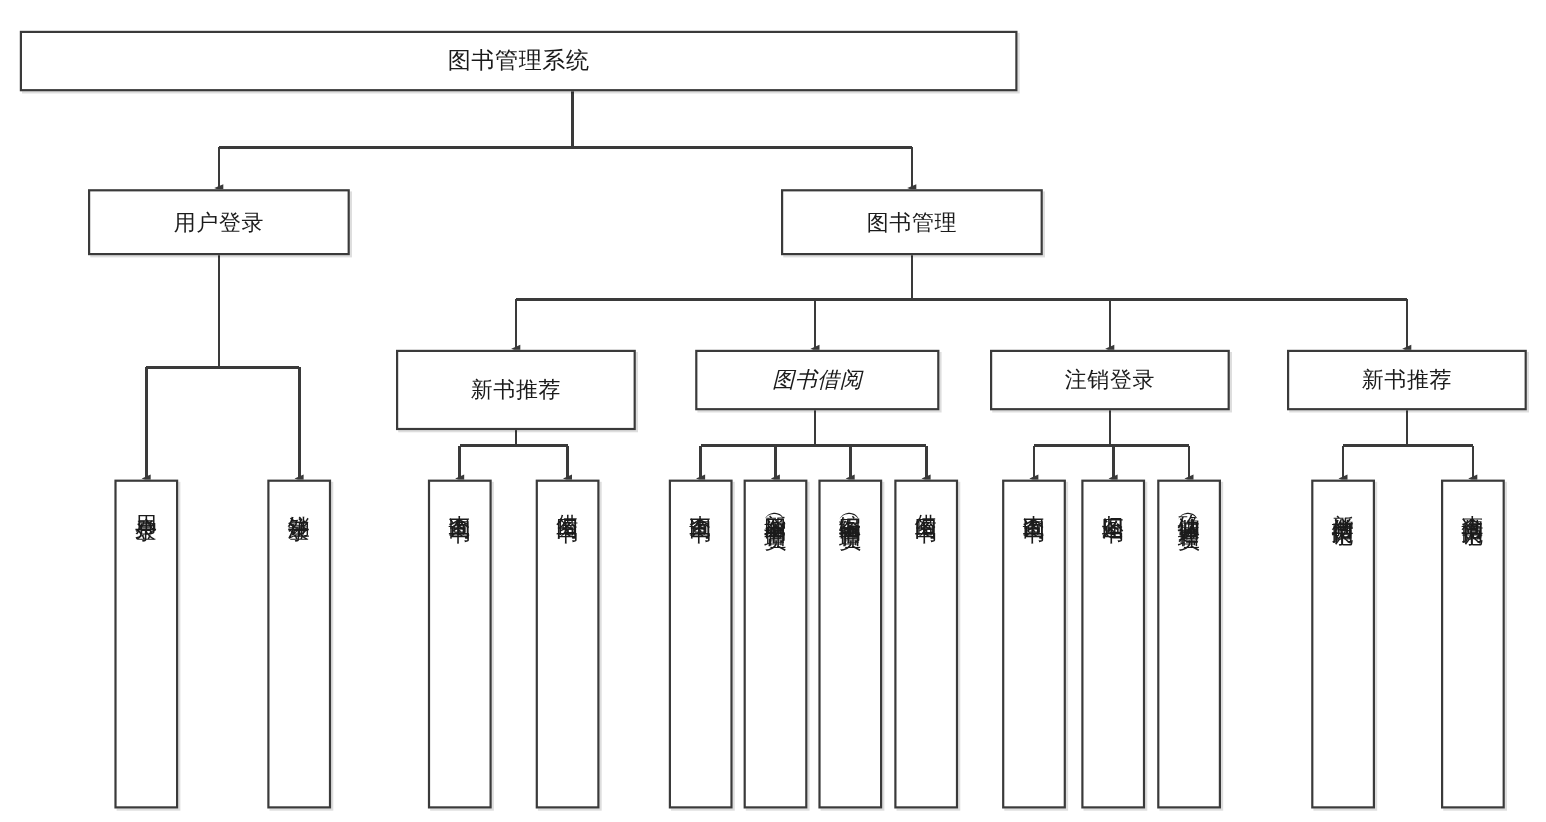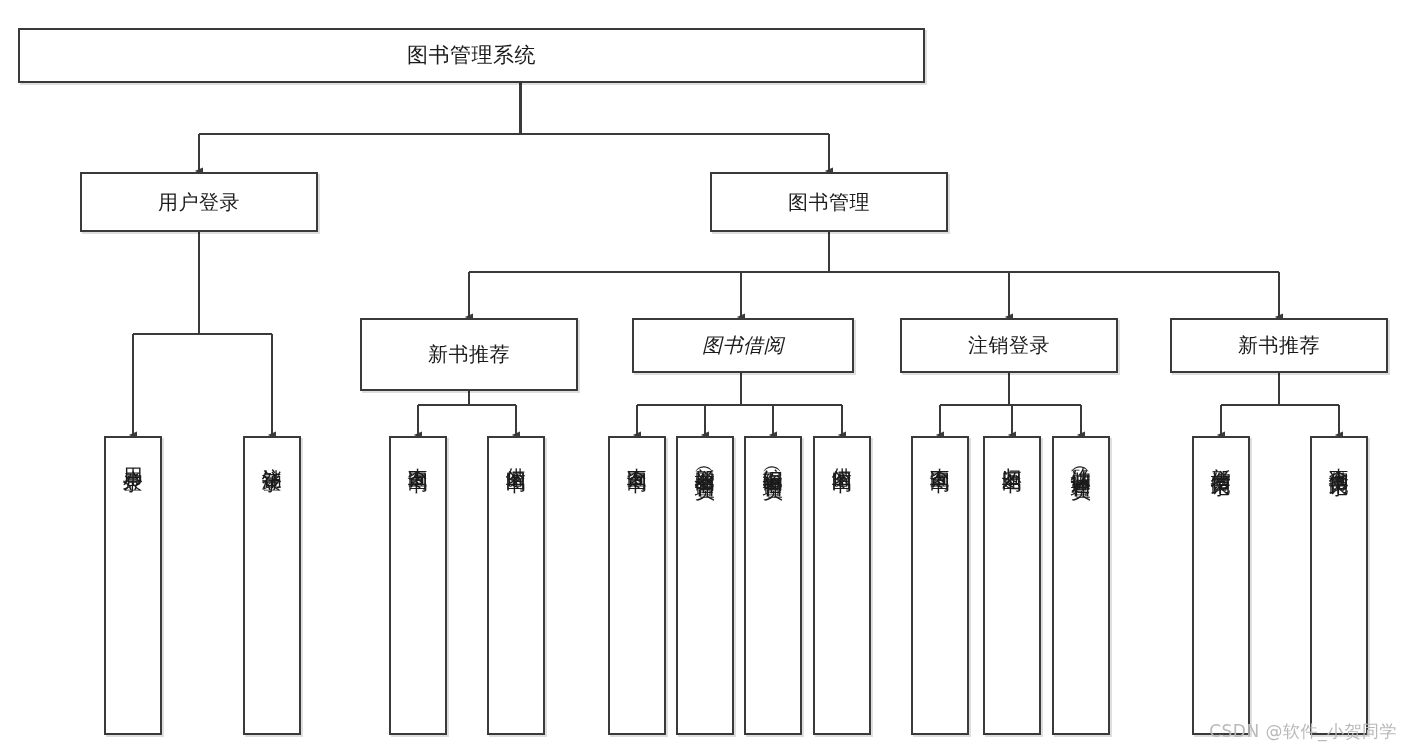--- a/index.html
+++ b/index.html
@@ -182,14 +182,13 @@
         <span class="node-label">确认归还（管理员）</span>
       </div>
       <div class="node leaf" style="left: 1192px; top: 436px; width: 58px; height: 299px;">
         <span class="node-label">新增借阅记录</span>
       </div>
       <div class="node leaf" style="left: 1310px; top: 436px; width: 58px; height: 299px;">
         <span class="node-label">查询借阅记录</span>
       </div>
     </div>
 
-  <div id="watermark">CSDN @软件_小贺同学</div>
 </div>
 
 </body></html>

